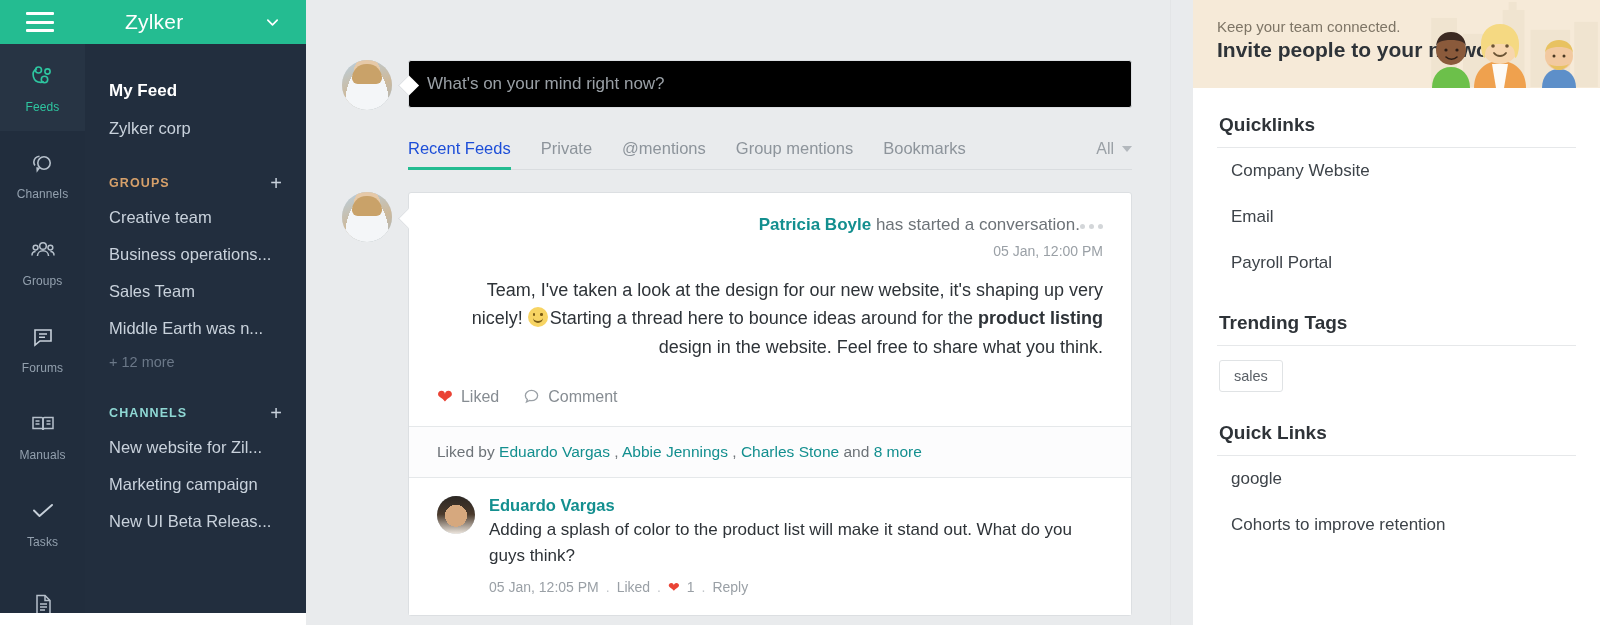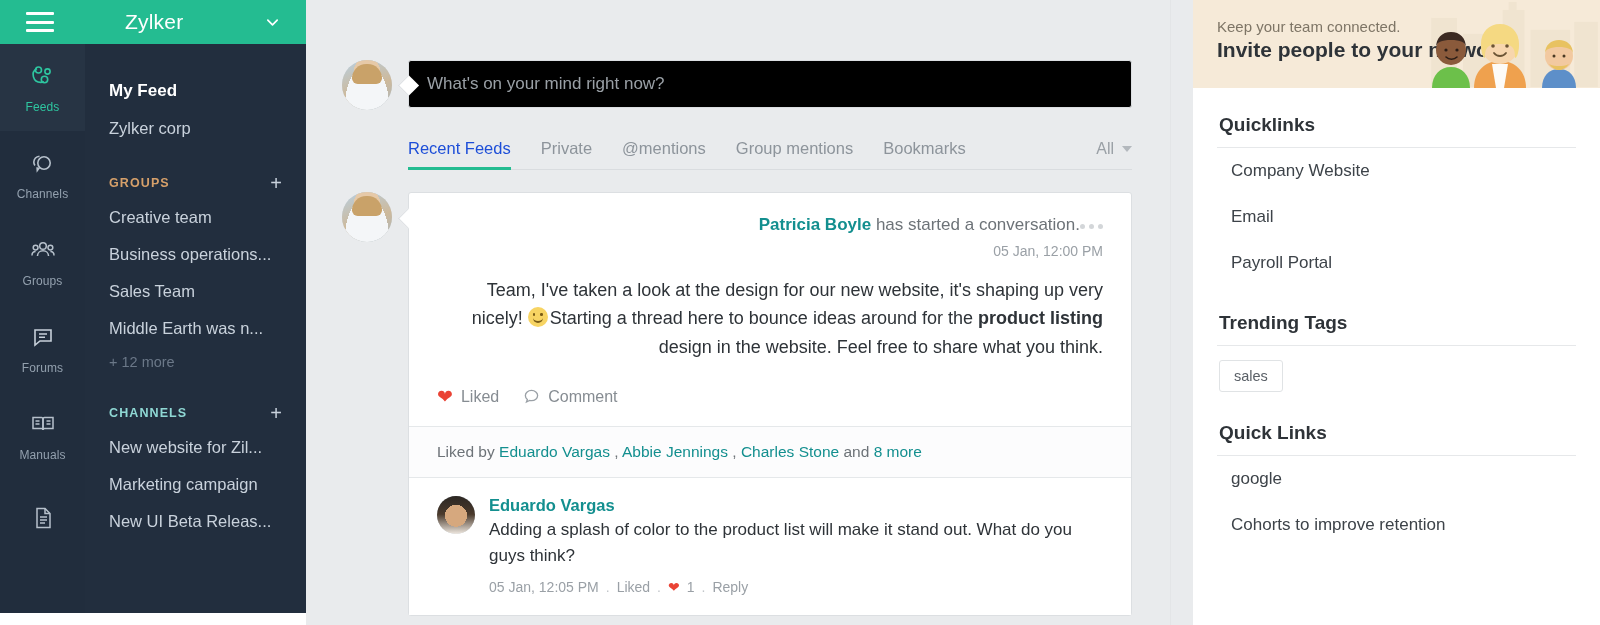--- a/index.html
+++ b/index.html
@@ -291,20 +291,28 @@
           <span class="rail-ico">
             <svg width="28" height="28" viewBox="0 0 28 28" fill="none" stroke="#b6c0cb" stroke-width="1.5">
               <path d="M4 7.5h8.5a1.5 1.5 0 011.5 1.5v11a1.5 1.5 0 00-1.5-1.5H4v-11z"></path>
               <path d="M24 7.5h-8.5A1.5 1.5 0 0014 9v11a1.5 1.5 0 011.5-1.5H24v-11z"></path>
               <path d="M6.5 11h4M6.5 14h4M17.5 11h4M17.5 14h4"></path>
             </svg>
           </span>
           <span class="rail-label">Manuals</span>
         </div>
 
+        <div class="rail-item">
+          <span class="rail-ico">
+            <svg width="28" height="28" viewBox="0 0 28 28" fill="none" stroke="#c7d0da" stroke-width="1.9" stroke-linecap="round" stroke-linejoin="round">
+              <path d="M5 13.5l5.5 5.5L23 8"></path>
+            </svg>
+          </span>
+          <span class="rail-label">Tasks</span>
+        </div>
 
         <div class="rail-item">
           <span class="rail-ico">
             <svg width="28" height="28" viewBox="0 0 28 28" fill="none" stroke="#b6c0cb" stroke-width="1.5">
               <path d="M8 4.5h8l5 5v14H8z"></path>
                 <path d="M16 4.5v5h5"></path>
                 <path d="M11 13h7M11 16h7M11 19h5"></path>
             </svg>
           </span>
           <span class="rail-label"></span>

